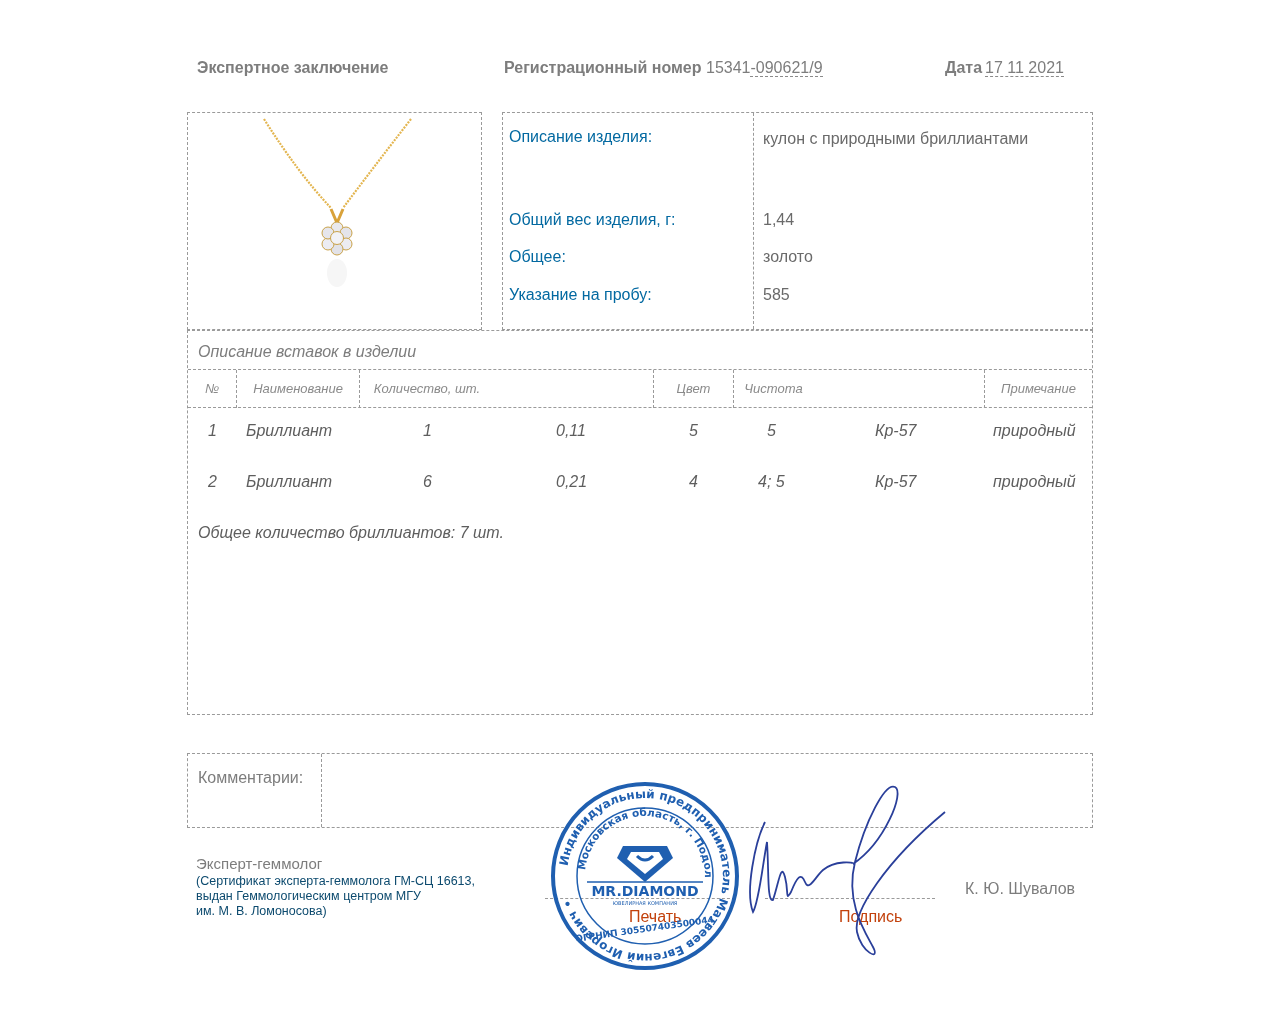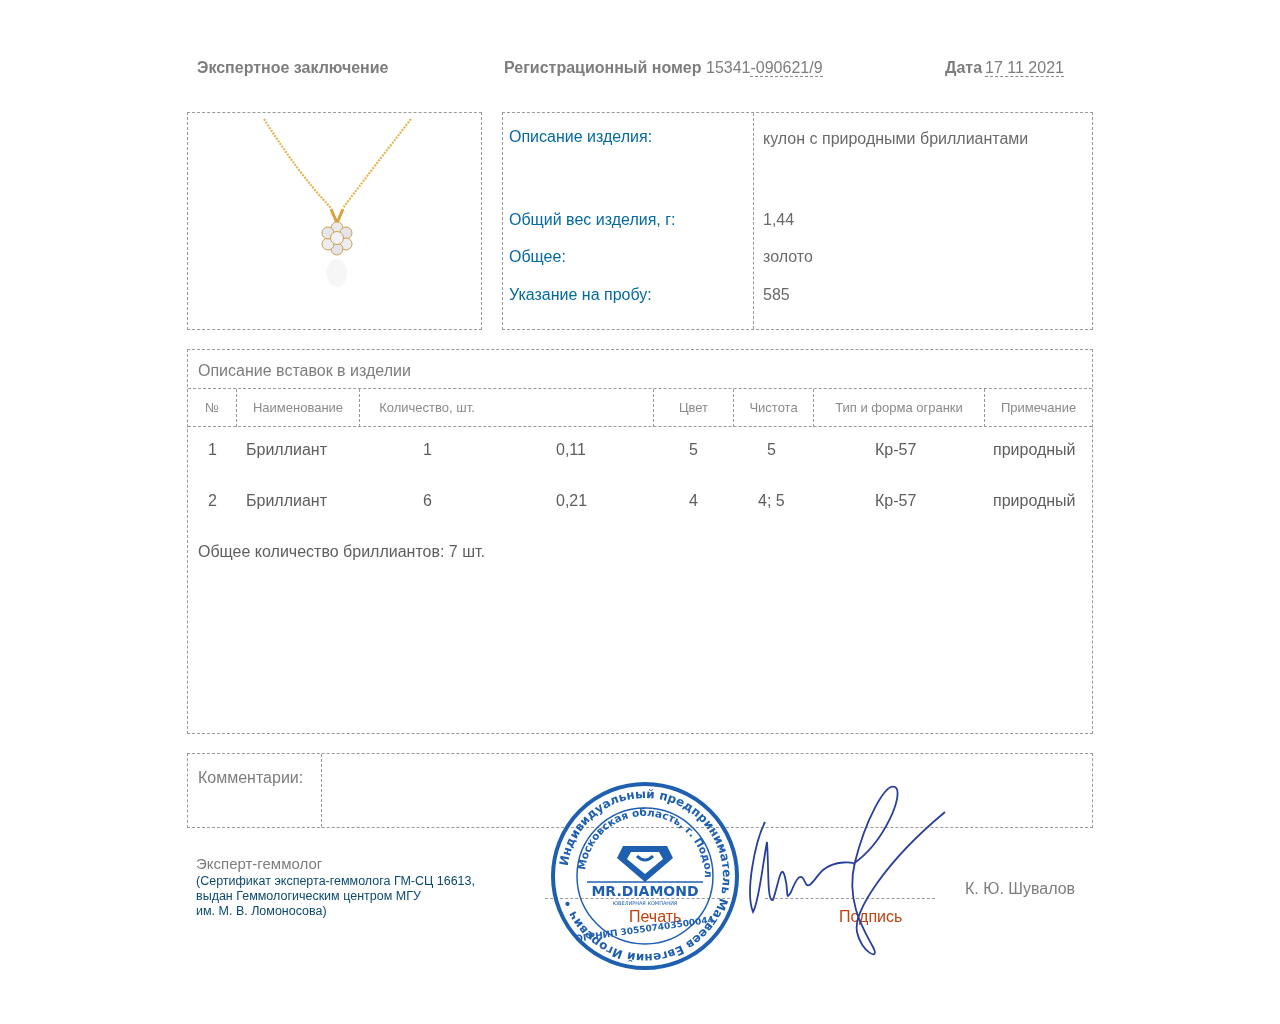--- a/index.html
+++ b/index.html
@@ -17,21 +17,21 @@
   
   #photo-box { left: 187px; top: 112px; width: 295px; height: 218px; }
 
   
   #desc-box { left: 502px; top: 112px; width: 591px; height: 218px; }
   #desc-box .divider { position: absolute; left: 250px; top: 0; bottom: 0; border-left: 1px dashed #9a9a9a; }
   .desc-label { position: absolute; left: 6px; font-size: 16px; color: #0369a1; }
   .desc-value { position: absolute; left: 260px; font-size: 16px; color: #6a6a6a; }
 
   
-  #inserts-box { left: 187px; top: 349px; width: 906px; height: 385px; }
+  #inserts-box { left: 187px; top: 330px; width: 906px; height: 385px; font-style: italic; }
   .inserts-title { position: absolute; left: 10px; top: 12px; font-size: 16px; color: #7d7d7d; }
   .thead { position: absolute; left: 0; right: 0; top: 38px; height: 39px; border-top: 1px dashed #9a9a9a; border-bottom: 1px dashed #9a9a9a; }
   .th { position: absolute; top: 0; height: 38px; line-height: 38px; text-align: center; font-size: 13px; color: #8a8a8a; white-space: nowrap; }
   .th + .th { border-left: 1px dashed #9a9a9a; }
   .row { position: absolute; left: 0; right: 0; height: 24px; }
   .td { position: absolute; top: 0; font-size: 16px; color: #5e5e5e; white-space: nowrap; }
   .total { position: absolute; top: 193px; font-size: 16px; color: #5e5e5e; white-space: nowrap; }
 
   
   #comments-box { left: 187px; top: 753px; width: 906px; height: 75px; }
@@ -96,21 +96,20 @@
 
 <div class="abs dashed" id="inserts-box">
   <div class="inserts-title">Описание вставок в изделии</div>
 
   <div class="thead">
     <div class="th" style="left:0;width:48px;">№</div>
     <div class="th" style="left:48px;width:123px;">Наименование</div>
     <div class="th" style="left:171px;width:135px;">Количество, шт.</div>
     <div class="th" style="left:465px;width:80px;">Цвет</div>
     <div class="th" style="left:545px;width:80px;">Чистота</div>
-    <div class="th" style="left:625px;width:171px;">Тип и форма огранки</div>
     <div class="th" style="left:796px;width:108px;">Примечание</div>
   </div>
 
   <div class="row" style="top:91px;">
     <div class="td" style="left:20px;">1</div>
     <div class="td" style="left:58px;">Бриллиант</div>
     <div class="td" style="left:235px;">1</div>
     <div class="td" style="left:368px;">0,11</div>
     <div class="td" style="left:501px;">5</div>
     <div class="td" style="left:579px;">5</div>

